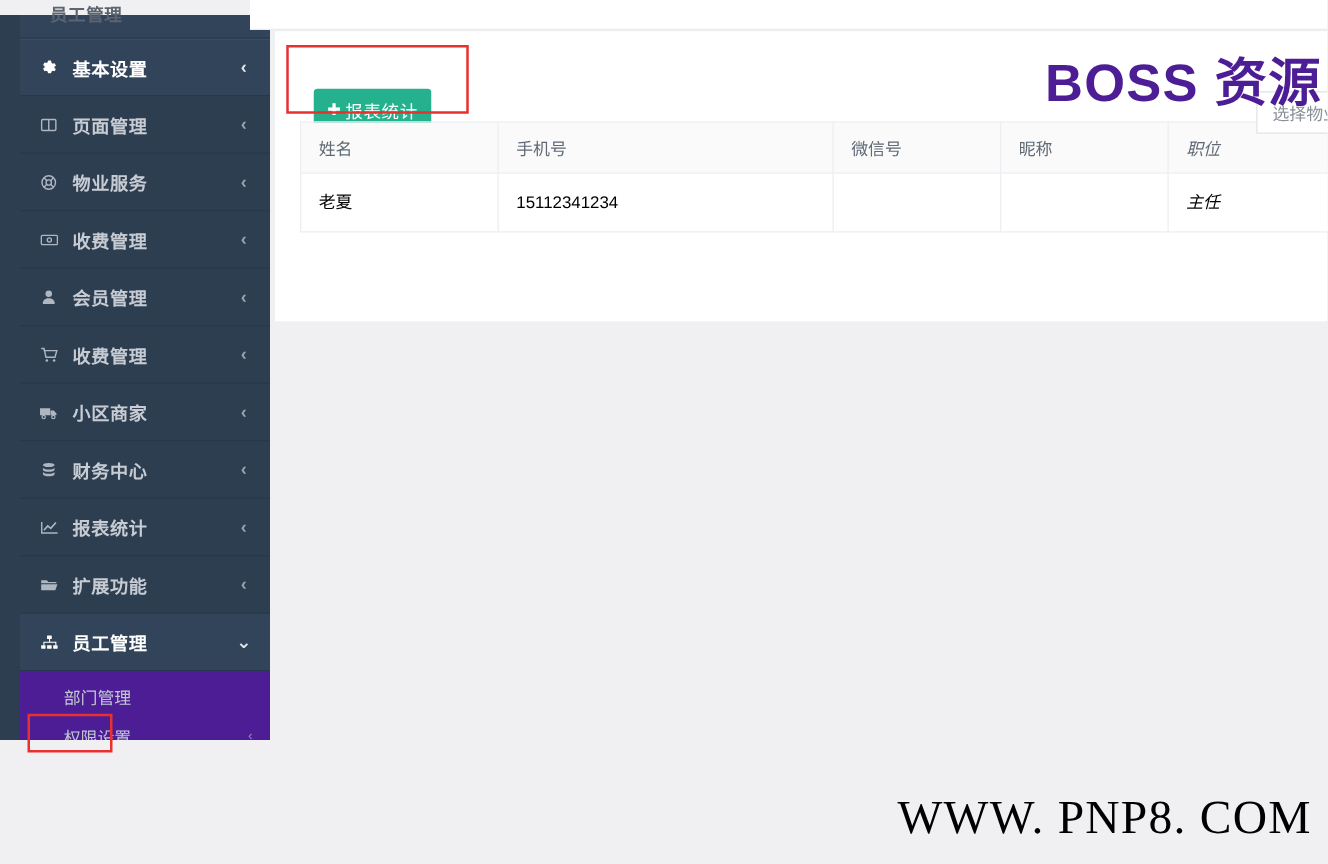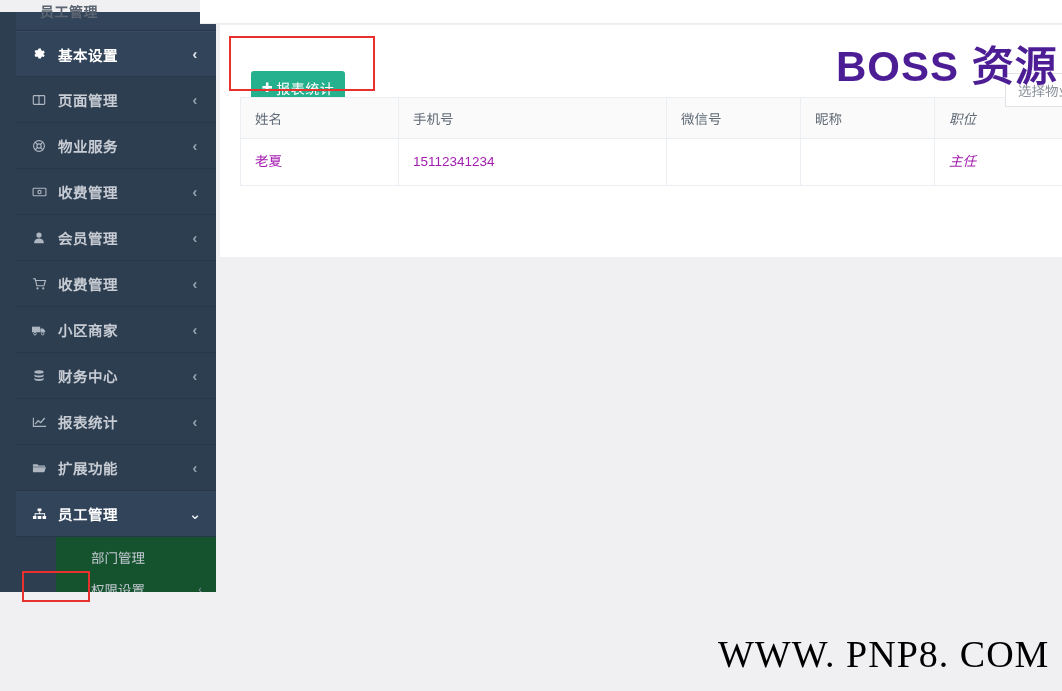--- a/index.html
+++ b/index.html
@@ -77,23 +77,22 @@
     display: inline-flex;
     align-items: center;
     justify-content: center;
     width: 14px;
   }
   .nav-item.first-item .nav-chevron,
   .nav-item.active-parent .nav-chevron { color: #e4e8ee; }
 
   
   #submenu {
-    background: #14532d;
+    background: #4c1d95;
     padding: 4px 0 0 0;
-    margin-left: 40px;
   }
   .sub-item {
     position: relative;
     height: 32px;
     display: flex;
     align-items: center;
     padding-left: 35px;
     padding-right: 14px;
     box-sizing: border-box;
     color: #c2c8d1;
@@ -234,21 +233,21 @@
     background: #fafafa;
     border-top: 1px solid #ebeef2;
     border-bottom: 1px solid #ebeef2;
     border-right: 1px solid #ebeef2;
     padding: 10px 0 10px 14px;
     height: 17px;
     box-sizing: border-box;
     vertical-align: middle;
   }
   #employee-table td {
-    color: #a21caf;
+    color: #000000;
     background: #ffffff;
     border-bottom: 1px solid #ebeef2;
     border-right: 1px solid #ebeef2;
     padding: 14px 0 14px 14px;
     height: 42px;
     box-sizing: border-box;
     vertical-align: middle;
     line-height: 18px;
   }
   #employee-table th:first-child,

